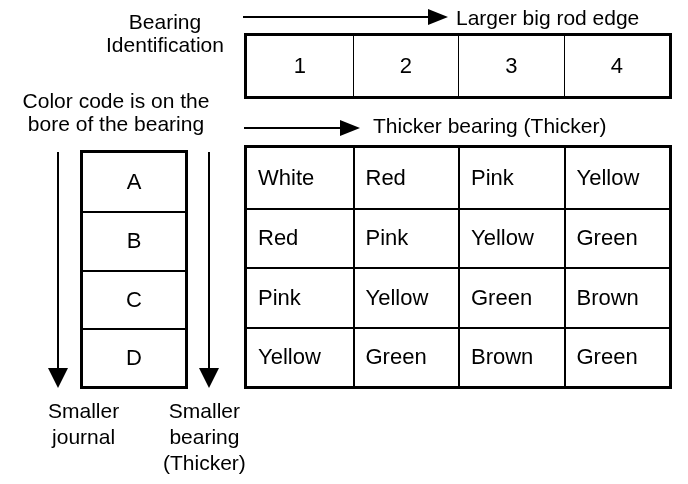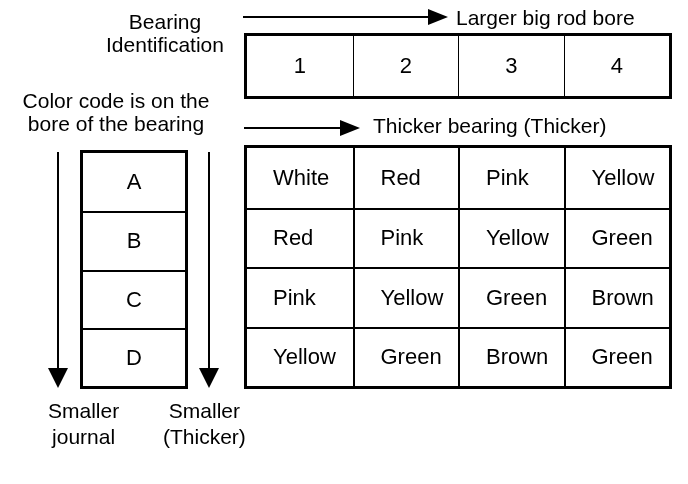--- a/index.html
+++ b/index.html
@@ -85,21 +85,21 @@
 
   .color-table {
     left: 244px; top: 145px;
     width: 428px; height: 244px;
     grid-template-columns: repeat(4, 1fr);
     grid-template-rows: repeat(4, 1fr);
   }
   .color-cell {
     display: flex;
     align-items: center;
-    padding-left: 26px;
+    padding-left: 11px;
     font-size: 22px;
     border-left: 2px solid #000000;
     border-top: 2px solid #000000;
     overflow: hidden;
   }
   .color-cell:nth-child(-n+4) { border-top: none; }
   .color-cell:nth-child(4n+1) { border-left: none; }
 
   
   .h-arrow { position: absolute; height: 16px; }
@@ -146,21 +146,21 @@
 
   <div class="label color-code-label">
     <span class="line">Color code is on the</span>
     <span class="line">bore of the bearing</span>
   </div>
 
   <div class="h-arrow larger-bore-arrow">
     <div class="shaft"></div>
     <div class="head"></div>
   </div>
-  <div class="label larger-bore-label">Larger big rod bore</div>
+  <div class="label larger-bore-label">Larger big rod edge</div>
 
   <div class="tbl bore-table">
     <div class="bore-cell">1</div>
     <div class="bore-cell">2</div>
     <div class="bore-cell">3</div>
     <div class="bore-cell">4</div>
   </div>
 
   <div class="h-arrow smaller-bearing-arrow">
     <div class="shaft"></div>
@@ -202,16 +202,17 @@
     <div class="color-cell">Brown</div>
     <div class="color-cell">Green</div>
   </div>
 
   <div class="label smaller-rod-journal-label">
     <span class="line">Smaller</span>
     <span class="line">journal</span>
   </div>
   <div class="label smaller-bearing-bottom-label">
     <span class="line">Smaller</span>
+    <span class="line">bearing</span>
     <span class="line">(Thicker)</span>
   </div>
 
 </div>
 
 </body></html>

